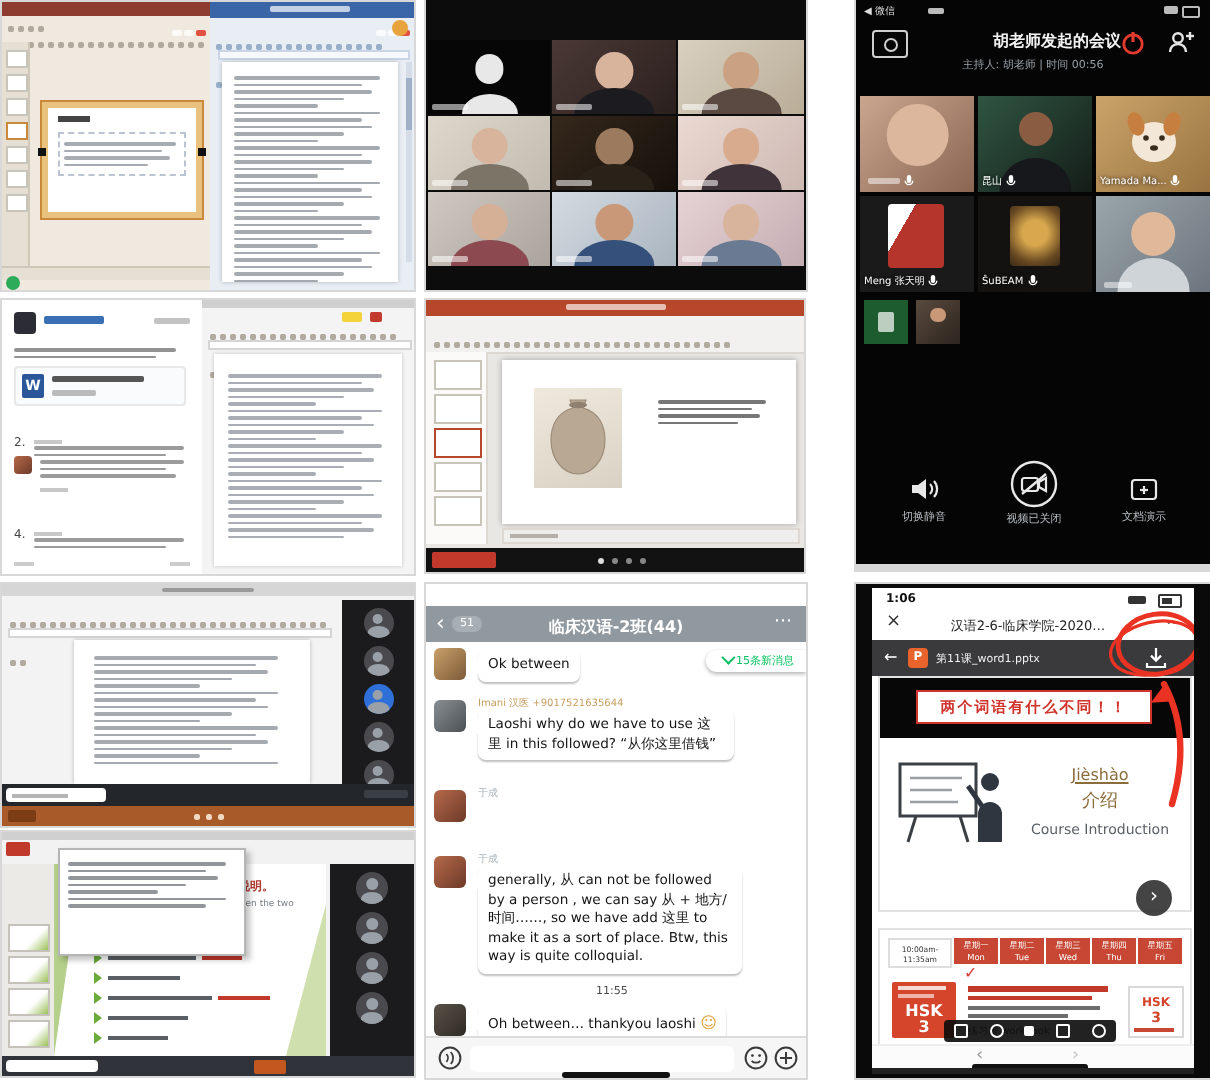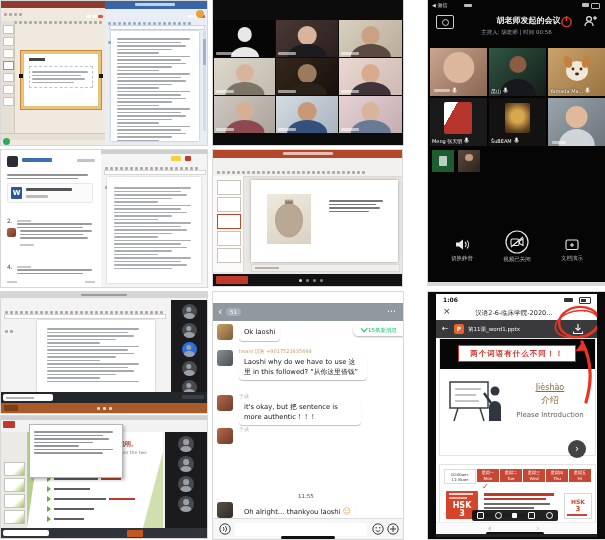--- a/index.html
+++ b/index.html
@@ -577,46 +577,47 @@
       <span class="abs" style="right:28px;top:4px;width:9px;height:3.5px;background:#fff;border-radius:1px;"></span>
       <span class="abs" style="right:18px;top:3px;width:7px;height:5px;background:#fff;clip-path:polygon(50% 100%,0 20%,100% 20%);"></span>
       <span class="abs" style="right:5px;top:3px;width:10px;height:5px;border:1px solid #fff;border-radius:1px;">
           <span class="abs" style="left:.5px;top:.5px;width:6px;height:3px;background:#fff;"></span>
         </span>
     </div>
 
     <div class="abs" style="left:0;top:11px;width:190px;height:18px;background:rgba(8,28,42,.45);">
       <span class="abs" style="left:5px;top:2px;font-size:11px;color:#fff;">‹</span>
       <span class="abs" style="left:13px;top:5px;padding:1px 4px;background:rgba(255,255,255,.22);border-radius:6px;font-size:5.5px;color:#fff;">51</span>
+      <span class="abs" style="left:0;top:5px;width:190px;text-align:center;font-size:8px;font-weight:bold;color:#fff;">临床汉语-2班(44)</span>
       <span class="abs" style="right:7px;top:3px;font-size:9px;color:#fff;">⋯</span>
     </div>
 
     <div class="abs" style="right:0;top:33px;padding:2px 6px 2px 8px;background:#fff;border-radius:9px 0 0 9px;font-size:5.5px;color:#07c160;box-shadow:0 1px 2px rgba(0,0,0,.3);">
       <span style="display:inline-block;width:4px;height:4px;border-right:1px solid #07c160;border-bottom:1px solid #07c160;transform:rotate(45deg) translateY(-1px);"></span>
       <span>15条新消息</span>
     </div>
 
     <span class="avatar" style="left:4px;top:32px;background:linear-gradient(135deg,#c9a06a,#7d5b38);"></span>
-    <div class="bubble" style="left:26px;top:33px;">Ok laoshi</div>
+    <div class="bubble" style="left:26px;top:33px;">Ok between</div>
 
     <span class="avatar" style="left:4px;top:58px;background:linear-gradient(135deg,#8a8f94,#4b5055);"></span>
     <span class="sender" style="left:26px;top:56px;color:#c79e5e;">Imani 汉医 +9017521635644</span>
     <div class="bubble" style="left:26px;top:63px;width:118px;">Laoshi why do we have to use 这里 in this followed? “从你这里借钱”</div>
 
     <span class="avatar" style="left:4px;top:103px;background:linear-gradient(135deg,#b5694a,#6e3a28);"></span>
     <span class="sender" style="left:26px;top:101px;">于成</span>
-    <div class="bubble" style="left:26px;top:108px;width:112px;">it's okay, but 把 sentence is more authentic！！！</div>
 
     <span class="avatar" style="left:4px;top:136px;background:linear-gradient(135deg,#b5694a,#6e3a28);"></span>
     <span class="sender" style="left:26px;top:134px;">于成</span>
+    <div class="bubble" style="left:26px;top:141px;width:122px;">generally, 从 can not be followed by a person , we can say 从 + 地方/时间……, so we have add 这里 to make it as a sort of place. Btw, this way is quite colloquial.</div>
 
     <div class="abs" style="left:80px;top:199px;padding:1.5px 5px;background:rgba(255,255,255,.78);border-radius:3px;font-size:5.5px;color:#4a4a4a;">11:55</div>
 
     <span class="avatar" style="left:4px;top:210px;background:linear-gradient(135deg,#5a5248,#2e2a24);"></span>
-    <div class="bubble" style="left:26px;top:211px;"><span>Oh alright… thankyou laoshi</span> <span style="color:#e8a33d;font-size:8px;">☺</span></div>
+    <div class="bubble" style="left:26px;top:211px;"><span>Oh between… thankyou laoshi</span> <span style="color:#e8a33d;font-size:8px;">☺</span></div>
 
     <div class="abs" style="left:0;top:226px;width:190px;height:21px;background:#f6f6f6;border-top:1px solid #dcdcdc;">
       <svg class="abs" style="left:6px;top:4px;" width="12" height="12" viewBox="0 0 12 12">
           <circle cx="6" cy="6" r="5.2" fill="none" stroke="#3a3a3a" stroke-width="1"></circle>
           <path d="M4.2 4a3 3 0 0 1 0 4M6.4 3a4.5 4.5 0 0 1 0 6" fill="none" stroke="#3a3a3a" stroke-width=".9"></path>
         </svg>
       <span class="abs" style="left:22px;top:3.5px;width:132px;height:13px;background:#fff;border-radius:3px;"></span>
       <svg class="abs" style="left:159px;top:4px;" width="12" height="12" viewBox="0 0 12 12">
           <circle cx="6" cy="6" r="5.2" fill="none" stroke="#3a3a3a" stroke-width="1"></circle>
           <circle cx="4.2" cy="4.8" r=".7" fill="#3a3a3a"></circle>
@@ -671,21 +672,21 @@
           <line x1="7" y1="22" x2="31" y2="22" stroke="#9aa0a6" stroke-width="1.2"></line>
           <line x1="10" y1="29" x2="6" y2="42" stroke="#3a3f44" stroke-width="1.5"></line>
           <line x1="32" y1="29" x2="36" y2="42" stroke="#3a3f44" stroke-width="1.5"></line>
           <circle cx="47" cy="12" r="4.5" fill="#2f3640"></circle>
           <path d="M41 42 v-14 a6 6 0 0 1 12 0 v14z" fill="#2f3640"></path>
           <line x1="43" y1="24" x2="36" y2="14" stroke="#2f3640" stroke-width="2.4"></line>
         </svg>
         <div class="abs" style="left:70px;top:44px;width:80px;text-align:center;">
           <div style="font-size:8px;color:#8a6d3b;text-decoration:underline;">Jièshào</div>
           <div style="font-size:9px;color:#8a6d3b;margin-top:2px;">介绍</div>
-          <div style="font-size:7px;color:#5a5f66;margin-top:4px;">Please Introduction</div>
+          <div style="font-size:7px;color:#5a5f66;margin-top:4px;">Course Introduction</div>
         </div>
       </div>
 
       <div class="abs" style="left:132px;top:146px;width:18px;height:18px;border-radius:50%;background:rgba(35,35,35,.85);color:#fff;text-align:center;line-height:17px;font-size:10px;">›</div>
 
       <div class="abs" style="left:3px;top:170px;width:155px;height:58px;border:1px solid #e2e2e2;background:#fff;">
 
         <div class="abs" style="left:4px;top:4px;display:flex;gap:1px;">
           <div style="width:30px;height:13px;border:1px solid #ddd;font-size:3.8px;color:#333;display:flex;align-items:center;justify-content:center;text-align:center;">10:00am-11:35am</div>
           <div style="width:22px;height:13px;background:#c74634;color:#fff;font-size:4.2px;text-align:center;line-height:1.4;padding-top:1px;box-sizing:border-box;">

